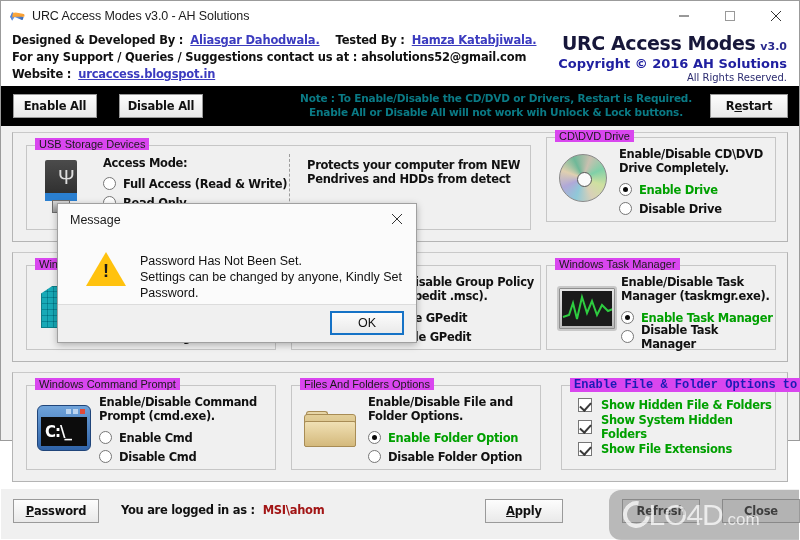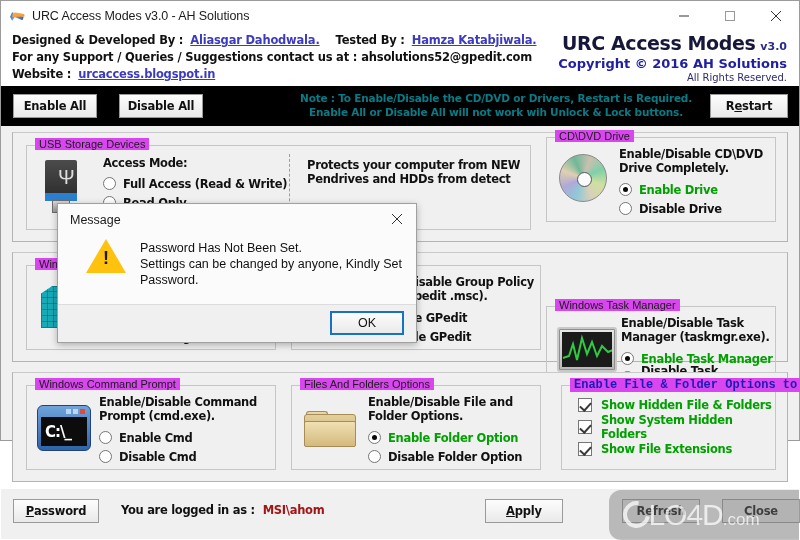--- a/index.html
+++ b/index.html
@@ -323,21 +323,21 @@
     box-shadow: 0 2px 7px rgba(0,0,0,0.28);
   }
   .modal-title {
     position: absolute; left: 12px; top: 9px;
     font-size: 12.5px; color: #1b1b1b; font-family: "Liberation Sans", sans-serif;
   }
   .modal-close {
     position: absolute; right: 0; top: 0; width: 38px; height: 30px;
     display: flex; align-items: center; justify-content: center; color: #333;
   }
-  .modal-body { position: absolute; left: 0; top: 27px; right: 0; height: 62px; }
+  .modal-body { position: absolute; left: 0; top: 40px; right: 0; height: 62px; }
   .warn-tri {
     position: absolute; left: 28px; top: 8px; width: 0; height: 0;
     border-left: 20px solid transparent; border-right: 20px solid transparent;
     border-bottom: 34px solid #ffc20e;
   }
   .warn-tri::after {
     content: "!"; position: absolute; left: -3px; top: 10px;
     font-family: "Liberation Sans", sans-serif; font-weight: bold; font-size: 18px;
     color: #1a1a1a; line-height: 1;
   }
@@ -391,21 +391,21 @@
     <div class="hdr-left">
       <div class="hrow">
         <span class="hlbl">Designed &amp; Developed By :</span>
         <a class="hlink" href="#">Aliasgar Dahodwala.</a>
         <span class="hgap"></span>
         <span class="hlbl">Tested By :</span>
         <a class="hlink" href="#">Hamza Katabjiwala.</a>
       </div>
       <div class="hrow">
         <span class="hlbl">For any Support / Queries / Suggestions contact us at :</span>
-        <span class="hplain">ahsolutions52@gpedit.com</span>
+        <span class="hplain">ahsolutions52@gmail.com</span>
       </div>
       <div class="hrow">
         <span class="hlbl">Website :</span>
         <a class="hlink" href="#">urcaccess.blogspot.in</a>
       </div>
     </div>
     <div class="hdr-right">
       <div>
         <span class="brand">URC Access Modes</span><span class="brand-ver">v3.0</span>
       </div>
@@ -510,21 +510,21 @@
           <span class="radio"></span>
           <span class="rlabel">Enable GPedit</span>
         </div>
         <div class="radio-row">
           <span class="radio"></span>
           <span class="rlabel">Disable GPedit</span>
         </div>
       </div>
     </div>
 
-    <div class="group" style="left:533px; top:12px; width:230px; height:85px;margin-top:41px;">
+    <div class="group" style="left:533px; top:12px; width:230px; height:85px;">
       <div class="g-title">Windows Task Manager</div>
       <div class="icon-tm" style="left:10px; top:20px;">
         <div class="scr">
           <svg width="52" height="33" viewBox="0 0 52 33">
             <polyline points="1,26 7,24 11,12 15,28 20,6 25,22 30,10 35,24 40,14 46,20 51,18" fill="none" stroke="#2ecc40" stroke-width="2"></polyline>
           </svg>
         </div>
       </div>
       <div style="position:absolute; left:74px; top:9px;">
         <div class="desc">Enable/Disable Task</div>

